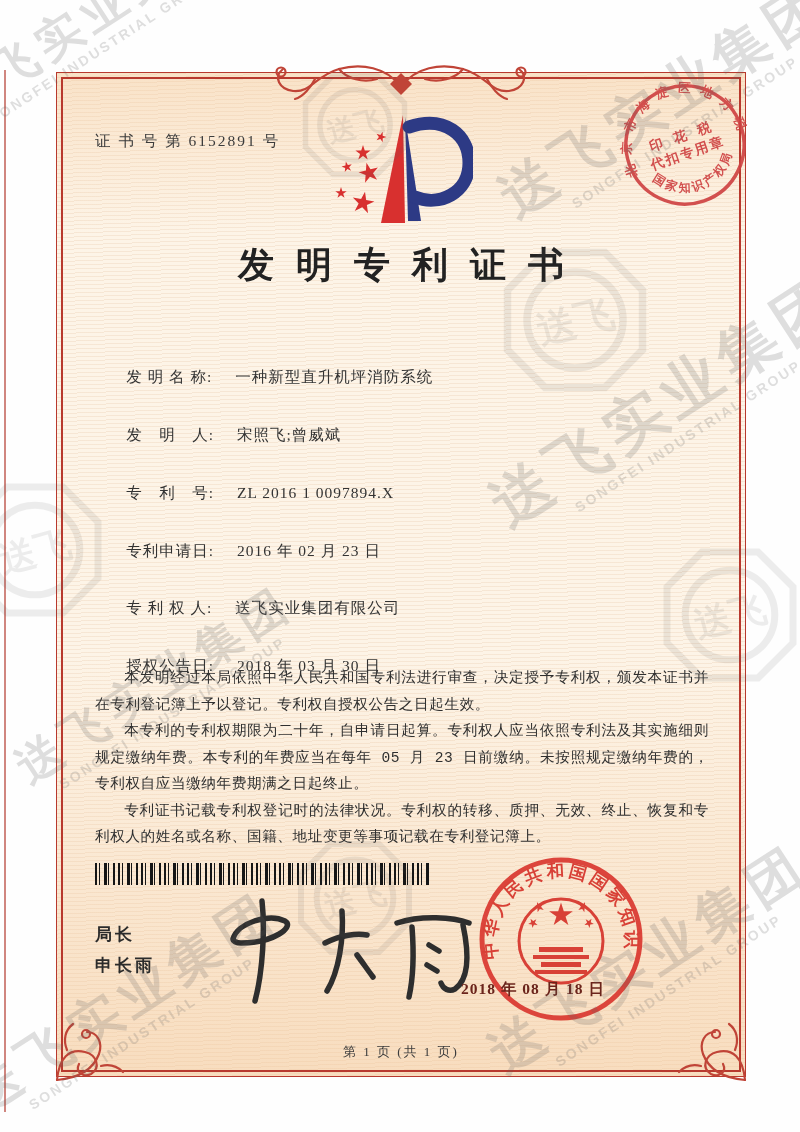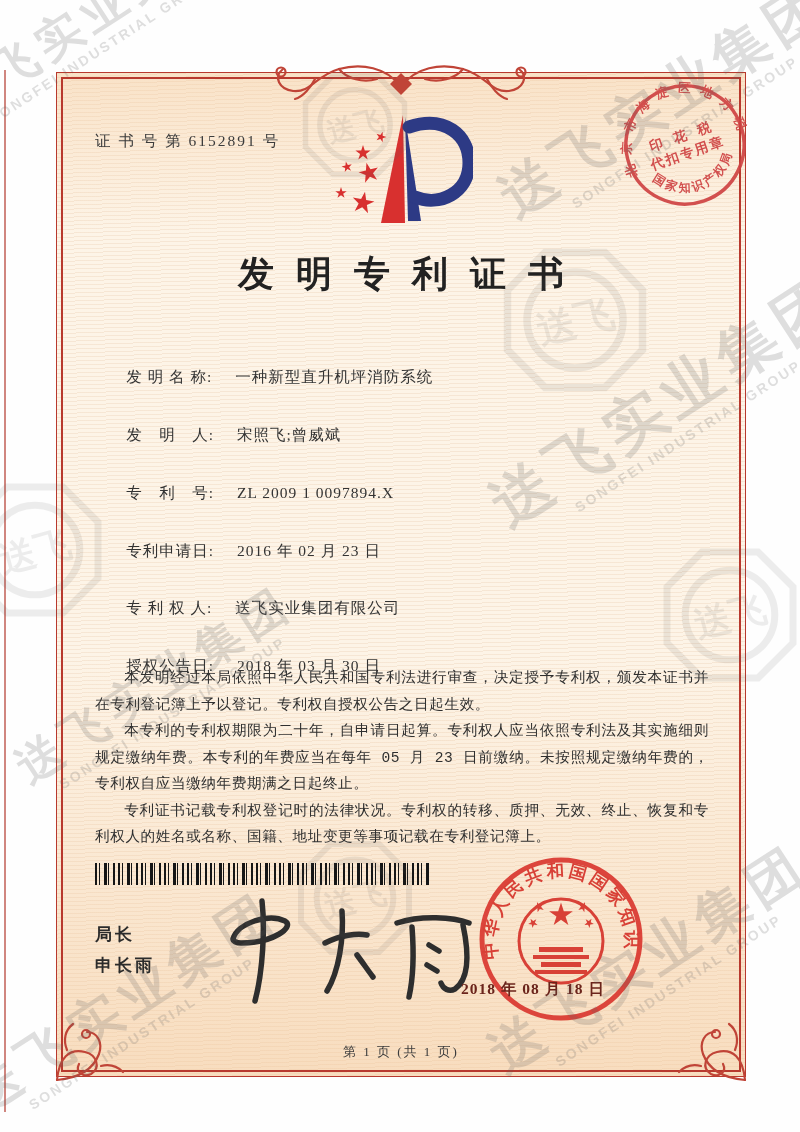--- a/index.html
+++ b/index.html
@@ -21,21 +21,21 @@
     position:absolute;left:56px;top:72px;width:688px;height:1003px;z-index:2;
     border:1.5px solid #b8392e;
     background:
       linear-gradient(180deg, rgba(243,199,152,0.40) 0%, rgba(255,253,248,0) 16%, rgba(255,253,248,0) 58%, rgba(242,195,146,0.48) 100%),
       repeating-linear-gradient(178deg, rgba(206,146,96,0.14) 0px, rgba(206,146,96,0.14) 1px, rgba(255,250,242,0) 1px, rgba(255,250,242,0) 4px),
       #fdf4e7;
   }
   .cert-inner{position:absolute;inset:4px;border:2.5px solid #b8392e;}
   .cert-no{position:absolute;left:38px;top:58px;font-size:15.5px;letter-spacing:2px;color:#3c3c3c;}
   .logo{position:absolute;left:50%;transform:translateX(-52%);top:38px;}
-  .cert-title{position:absolute;left:0;right:0;top:168px;margin:9px;text-align:center;
+  .cert-title{position:absolute;left:0;right:0;top:168px;margin:0;text-align:center;
     font-size:36px;font-weight:700;color:#222;letter-spacing:22px;padding-left:22px;}
   .fields{position:absolute;left:0;top:0;width:100%;}
   .f-row{position:absolute;left:40px;font-size:15.5px;color:#333;letter-spacing:1px;white-space:pre;}
   .f-label{color:#333;}
   .f-value{margin-left:23px;}
   .paras{position:absolute;left:38px;right:36px;top:592px;color:#2f2f2f;font-family:Liberation Mono, monospace;}
   .paras p{margin:0;font-size:14.6px;line-height:1.82;text-align:justify;text-indent:2em;letter-spacing:0.6px;}
   .barcode{position:absolute;left:38px;top:790px;width:334px;height:22px;
     background:repeating-linear-gradient(90deg,
       #161616 0 2px, transparent 2px 4px,
@@ -121,21 +121,21 @@
   <h1 class="cert-title">发明专利证书</h1>
 
   <div class="fields">
     <div class="f-row" style="top:276px">
       <span class="f-label">发 明 名 称:</span><span class="f-value">一种新型直升机坪消防系统</span>
     </div>
     <div class="f-row" style="top:334px">
       <span class="f-label">发　明　人:</span><span class="f-value">宋照飞;曾威斌</span>
     </div>
     <div class="f-row" style="top:392px">
-      <span class="f-label">专　利　号:</span><span class="f-value">ZL 2009 1 0097894.X</span>
+      <span class="f-label">专　利　号:</span><span class="f-value">ZL 2016 1 0097894.X</span>
     </div>
     <div class="f-row" style="top:450px">
       <span class="f-label">专利申请日:</span><span class="f-value">2016 年 02 月 23 日</span>
     </div>
     <div class="f-row" style="top:507px">
       <span class="f-label">专 利 权 人:</span><span class="f-value">送飞实业集团有限公司</span>
     </div>
     <div class="f-row" style="top:565px">
       <span class="f-label">授权公告日:</span><span class="f-value">2018 年 03 月 30 日</span>
     </div>

